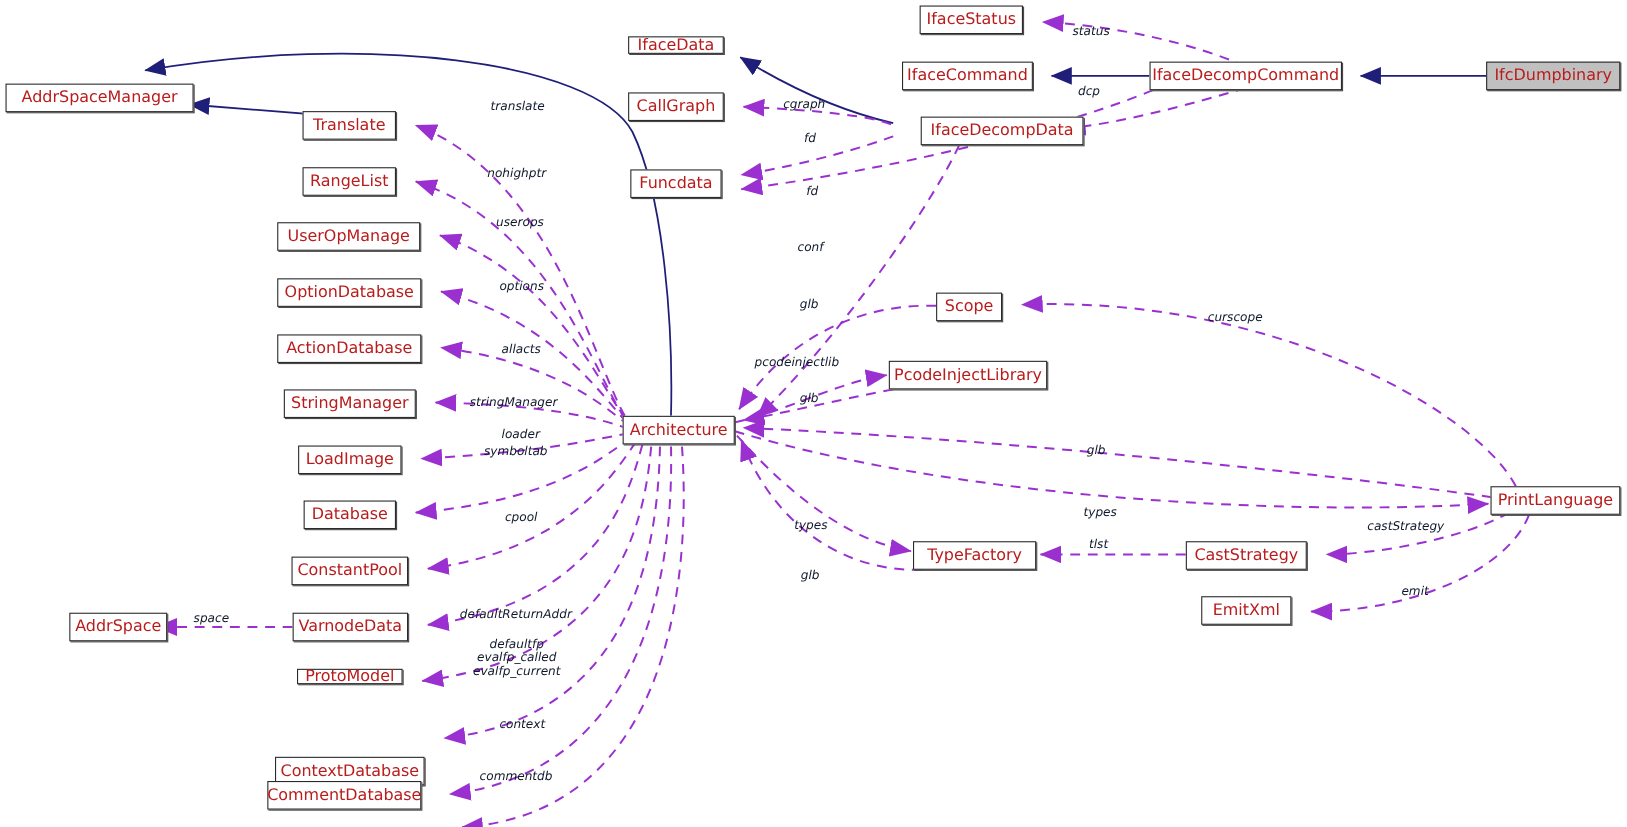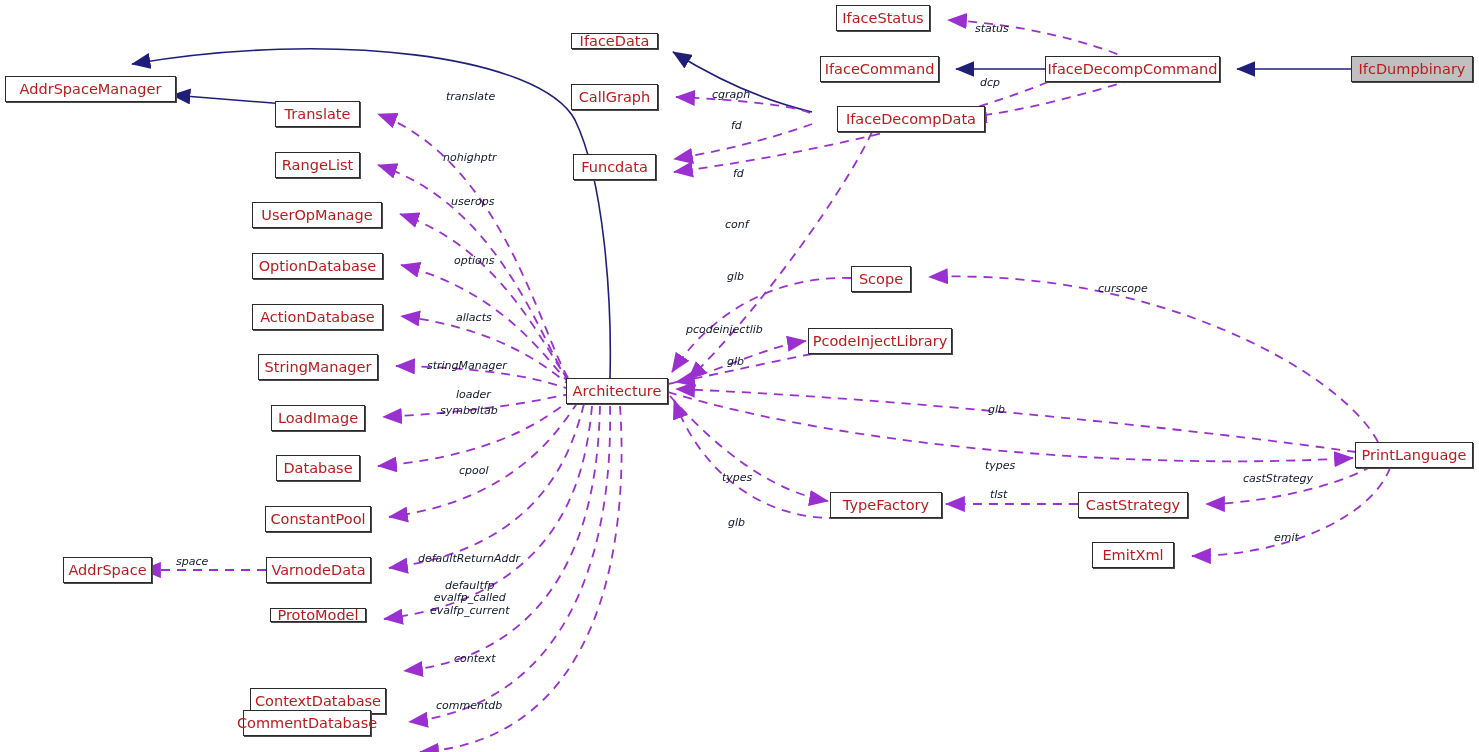--- a/index.html
+++ b/index.html
@@ -103,21 +103,21 @@
       <div class="node" style="left: 252px; top: 253px; width: 131px; height: 26px;">OptionDatabase</div>
       <div class="node" style="left: 252px; top: 304px; width: 131px; height: 26px;">ActionDatabase</div>
       <div class="node" style="left: 258px; top: 354px; width: 120px; height: 26px;">StringManager</div>
       <div class="node" style="left: 271px; top: 405px; width: 94px; height: 26px;">LoadImage</div>
       <div class="node" style="left: 276px; top: 455px; width: 84px; height: 26px;">Database</div>
       <div class="node" style="left: 265px; top: 506px; width: 106px; height: 26px;">ConstantPool</div>
       <div class="node" style="left: 35px; top: 557px; width: 89px; height: 26px; margin-left: 28px;">AddrSpace</div>
       <div class="node" style="left: 266px; top: 557px; width: 105px; height: 26px;">VarnodeData</div>
       <div class="node" style="left: 270px; top: 608px; width: 96px; height: 14px;">ProtoModel</div>
       <div class="node" style="left: 250px; top: 660px; width: 136px; height: 26px; margin-top: 28px;">ContextDatabase</div>
-      <div class="node" style="left: 243px; top: 710px; width: 128px; height: 26px;">CommentDatabase</div>
+      <div class="node" style="left: 243px; top: 710px; width: 140px; height: 26px;">CommentDatabase</div>
       <div class="node" style="left: 571px; top: 33px; width: 87px; height: 16px;">IfaceData</div>
       <div class="node" style="left: 571px; top: 84px; width: 87px; height: 26px;">CallGraph</div>
       <div class="node" style="left: 573px; top: 154px; width: 83px; height: 26px;">Funcdata</div>
       <div class="node" style="left: 566px; top: 378px; width: 102px; height: 26px;">Architecture</div>
       <div class="node" style="left: 836px; top: 5px; width: 94px; height: 26px;">IfaceStatus</div>
       <div class="node" style="left: 820px; top: 56px; width: 119px; height: 26px;">IfaceCommand</div>
       <div class="node" style="left: 810px; top: 106px; width: 148px; height: 26px; margin-left: 27px;">IfaceDecompData</div>
       <div class="node" style="left: 851px; top: 266px; width: 60px; height: 26px;">Scope</div>
       <div class="node" style="left: 808px; top: 328px; width: 144px; height: 26px;">PcodeInjectLibrary</div>
       <div class="node" style="left: 830px; top: 492px; width: 112px; height: 26px;">TypeFactory</div>

